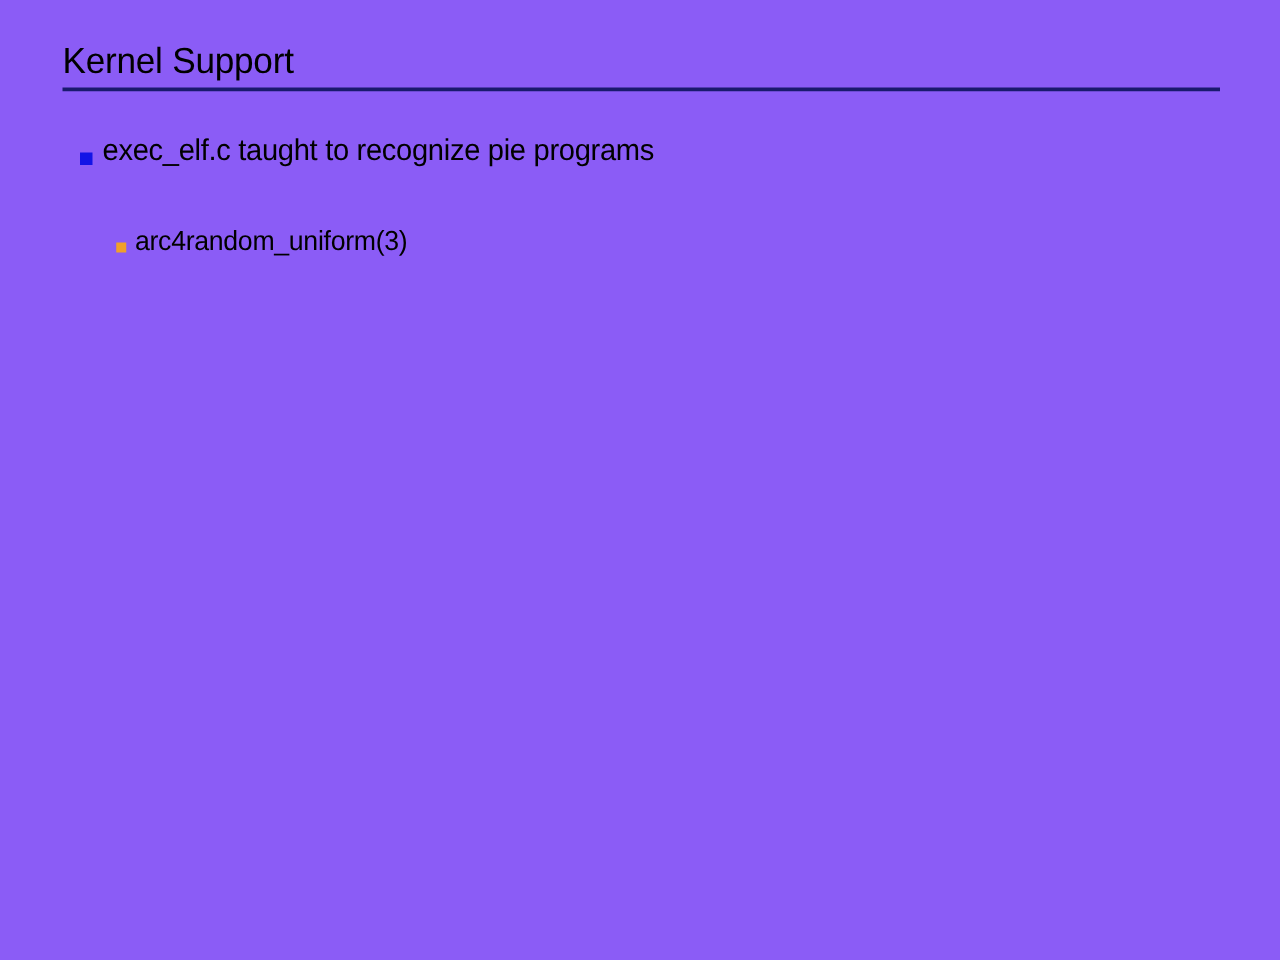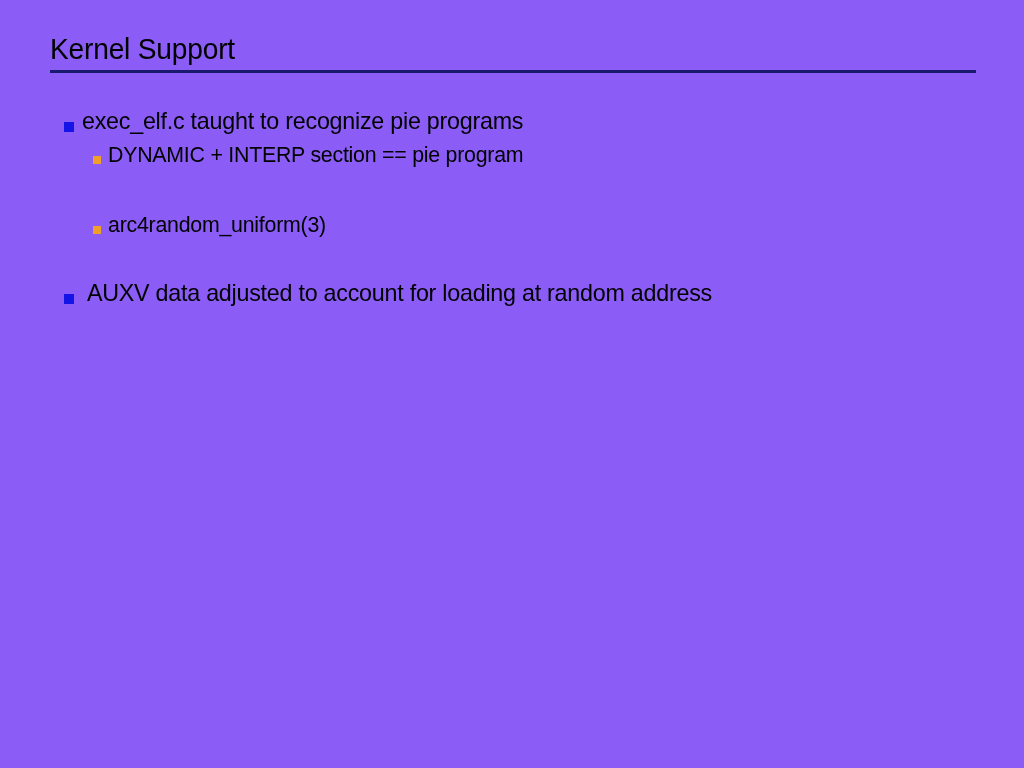--- a/index.html
+++ b/index.html
@@ -124,36 +124,28 @@
     <div id="slide-title">Kernel Support</div>
     <div id="title-rule" style="background: rgb(26, 26, 110);"></div>
   </div>
 
   <div id="body-block">
 
     <div class="bullet-row lvl1">
       <span class="marker marker-l1" style="background: rgb(20, 20, 230);"></span>
       <span class="btext">exec_elf.c taught to recognize pie programs</span>
     </div>
-    <div class="bullet-row lvl2">
-      <span class="marker marker-l2" style="background: rgb(240, 160, 42);"></span>
-      <span class="btext">DYNAMIC + INTERP section == pie program</span>
-    </div>
 
     <div class="gap-lg"></div>
 
     <div class="bullet-row lvl2">
       <span class="marker marker-l2" style="background: rgb(240, 160, 42);"></span>
       <span class="btext">arc4random_uniform(3)</span>
     </div>
 
     <div class="gap-md"></div>
 
-    <div class="bullet-row lvl1">
-      <span class="marker marker-l1" style="background: rgb(20, 20, 230);"></span>
-      <span class="btext"> AUXV data adjusted to account for loading at random address</span>
-    </div>
 
     <div class="gap-md"></div>
 
 
   </div>
 </div>
 
 </body></html>

